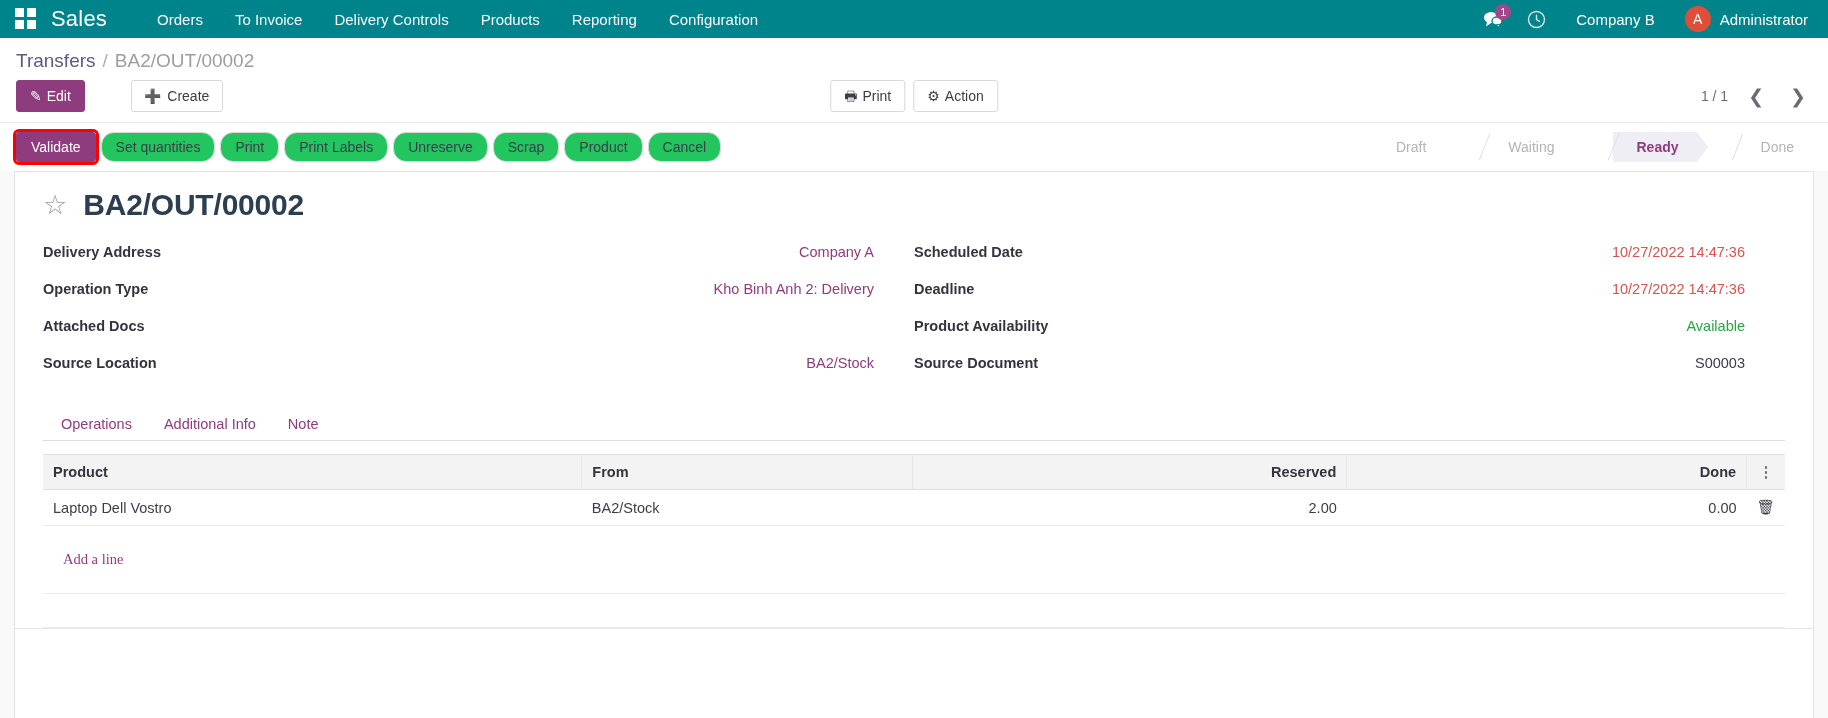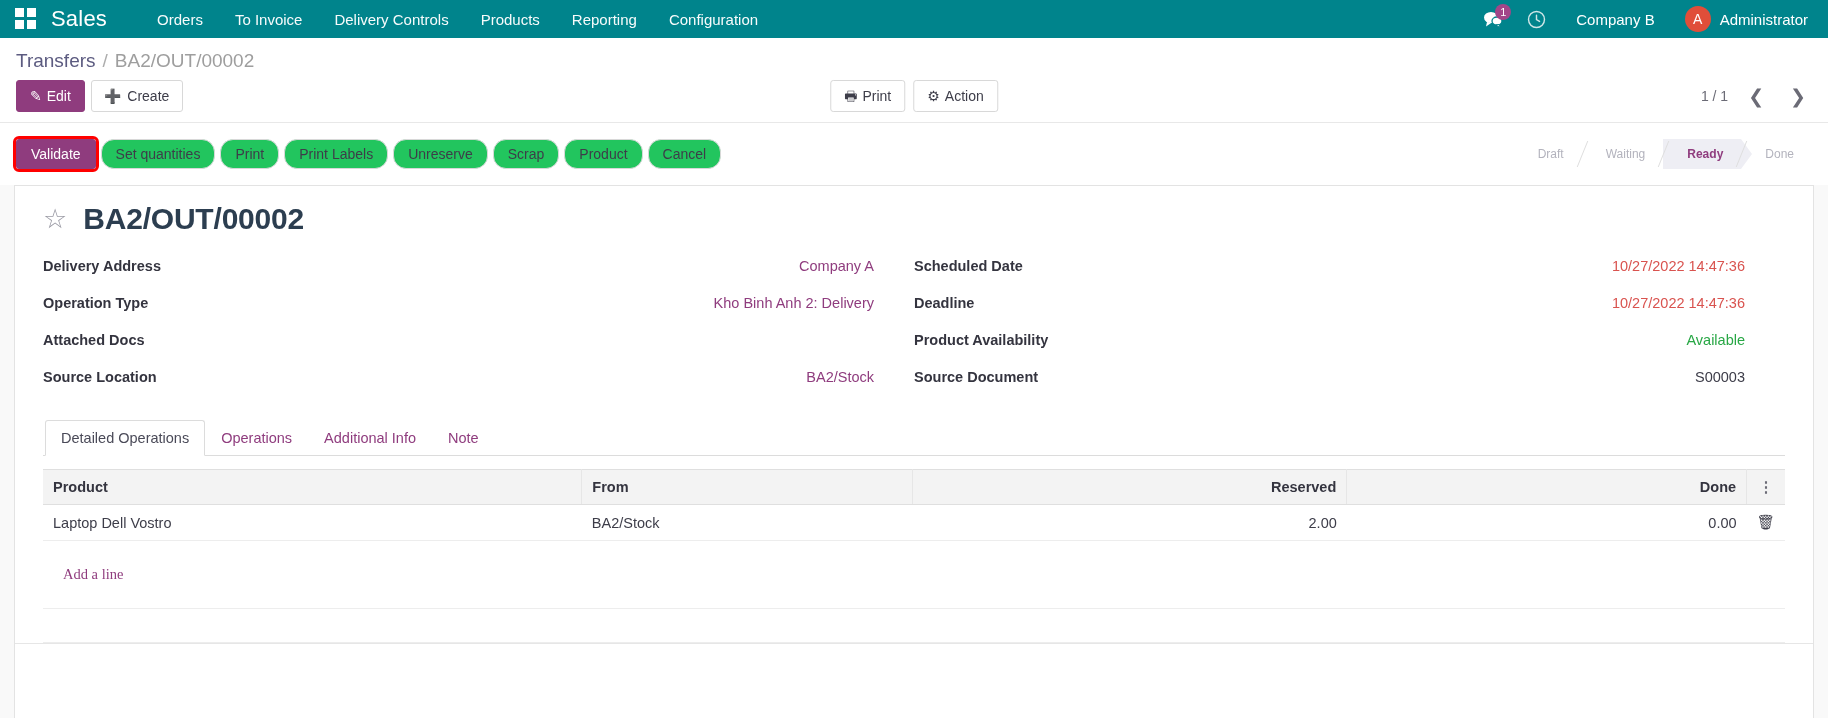--- a/index.html
+++ b/index.html
@@ -94,20 +94,21 @@
   .bc-sep { color: #adadad; margin: 0 7px; }
   .bc-current { color: #9e9e9e; font-weight: 400; }
 
   
   .control-bar {
     display: flex;
     align-items: center;
     padding: 8px 16px 10px 16px;
     position: relative;
     min-height: 44px;
+    gap: 40px;
   }
   .btn {
     font-family: "Liberation Sans", sans-serif;
     font-size: 14px;
     border: 1px solid #d8d8d8;
     background: #fff;
     color: #3d3d49;
     padding: 6px 13px;
     border-radius: 3px;
     cursor: pointer;
@@ -143,21 +144,21 @@
     cursor: pointer;
     padding: 0 6px;
     line-height: 1;
   }
   .pager-count { cursor: pointer; }
 
   
   .statusbar-row {
     border-top: 1px solid #e8e8e8;
     display: flex;
-    padding: 16px 16px;
+    padding: 9px 16px;
     min-height: 44px;
   }
   .action-buttons { display: flex; align-items: stretch; }
   .sb-btn {
     font-family: "Liberation Sans", sans-serif;
     font-size: 14px;
     background: #22c55e;
     border: 1px solid #d8d8d8;
     color: #3d3d49;
     padding: 5px 14px;
@@ -176,21 +177,22 @@
     outline: 3px solid #ff0000;
     outline-offset: 0px;
     border-radius: 3px;
   }
 
   .statuses {
     margin-left: auto;
     display: flex;
     align-items: stretch;
     height: 30px;
-    font-size: 12px;
+    font-size: 14px;
+    gap: 40px;
   }
   .status-pill {
     position: relative;
     display: flex;
     align-items: center;
     padding: 0 18px 0 24px;
     color: #b3b3bd;
     background: transparent;
     cursor: pointer;
   }
@@ -472,21 +474,20 @@
         </div>
         <div class="field-row">
           <div class="field-label">Source Document</div>
           <div class="field-value">S00003</div>
         </div>
       </div>
     </div>
 
     <div class="notebook">
       <div class="tabs">
-        <div class="tab active">Detailed Operations</div>
         <div class="tab">Operations</div>
         <div class="tab">Additional Info</div>
         <div class="tab">Note</div>
       </div>
 
       <table class="lines">
         <thead>
           <tr>
             <th style="width:31%">Product</th>
             <th style="width:19%">From</th>

